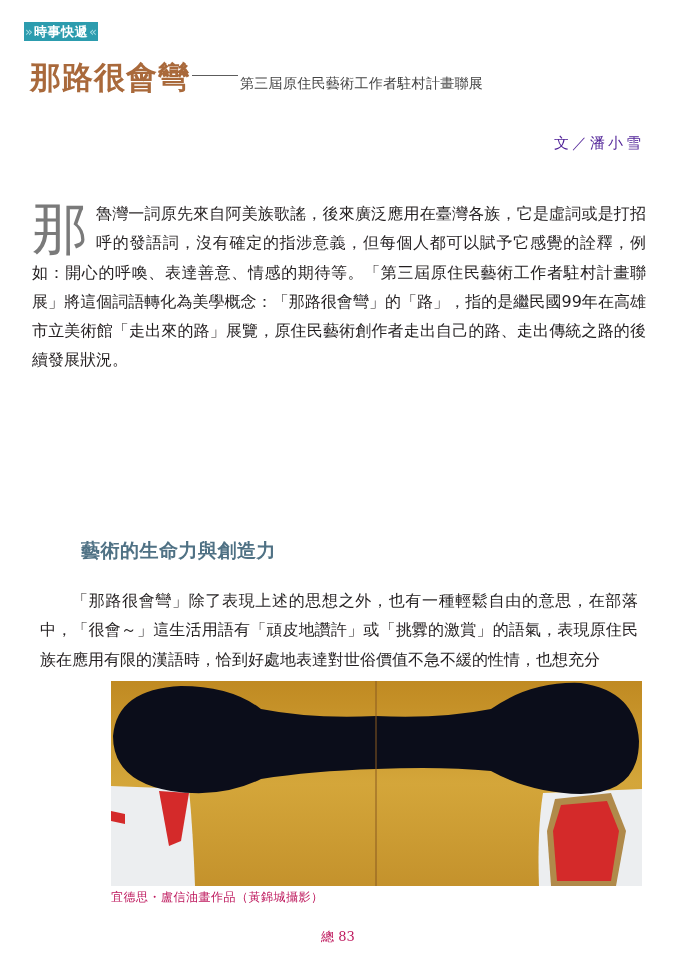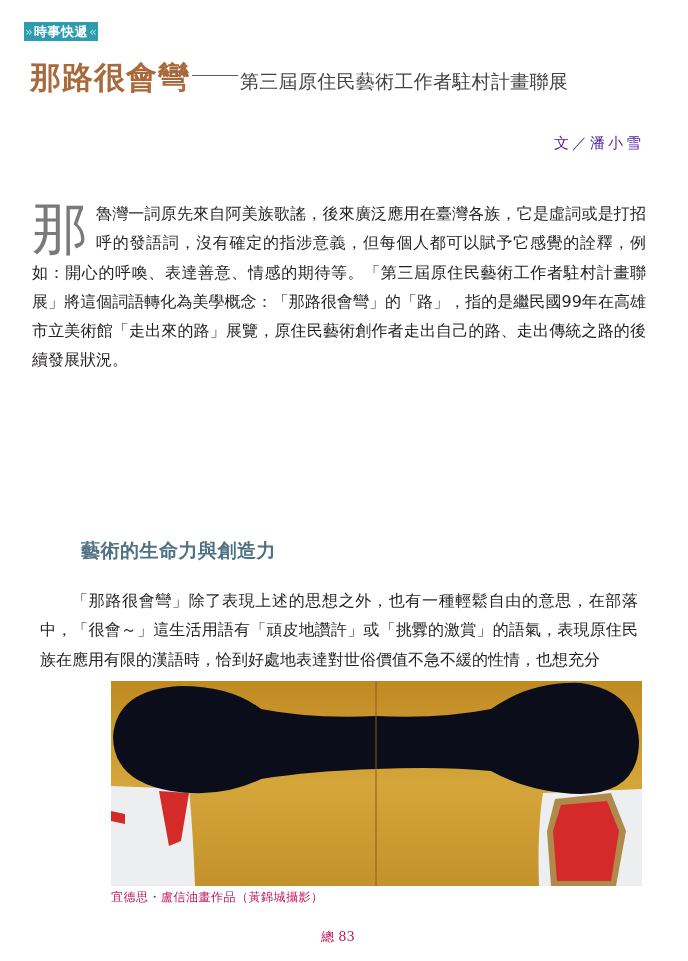--- a/index.html
+++ b/index.html
@@ -13,21 +13,21 @@
   .tag .chev.l { left: 0; }
   .tag .chev.r { right: 0; }
   .tag .label { color: #ffffff; font-size: 13px; font-weight: bold; letter-spacing: 0.5px;
                 font-family: "DejaVu Serif", serif; }
 
   .title-row { position: absolute; left: 30px; top: 57px; display: flex; align-items: baseline; white-space: nowrap; text-align: center; }
   .title-main { font-size: 31px; font-weight: bold; color: #a9693b; letter-spacing: 1px;
                 font-family: "DejaVu Serif", serif; }
   .title-dash { display: inline-block; width: 46px; height: 1px; background: #5c5c5c;
                 margin: 0 2px 0 2px; position: relative; top: -12px; }
-  .title-sub { font-size: 19px; color: #444444; font-family: Liberation Mono, monospace; letter-spacing: 0.3px; }
+  .title-sub { font-size: 14px; color: #444444; font-family: Liberation Mono, monospace; letter-spacing: 0.3px; }
 
   .byline { position: absolute; right: 44px; top: 134px; font-size: 15px; color: #4c1d95; letter-spacing: 3px; }
 
   .article { position: absolute; left: 32px; top: 199px; width: 614px; font-size: 16px; line-height: 29.3px;
              font-family: "DejaVu Sans", sans-serif; color: #231f20; text-align: justify; }
   .article p { margin: 0; }
   .dropcap { float: left; font-size: 56px; line-height: 52px; color: #7a7a7a; margin: 4px 8px 0 0;
              font-family: "DejaVu Serif", serif; }
   .indent { text-indent: 2em; }
 

